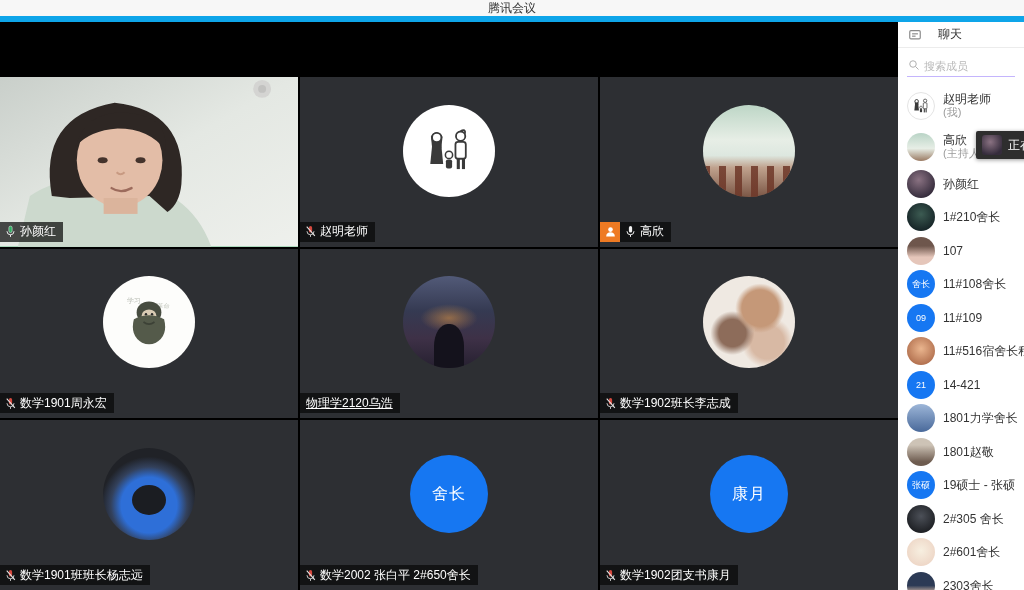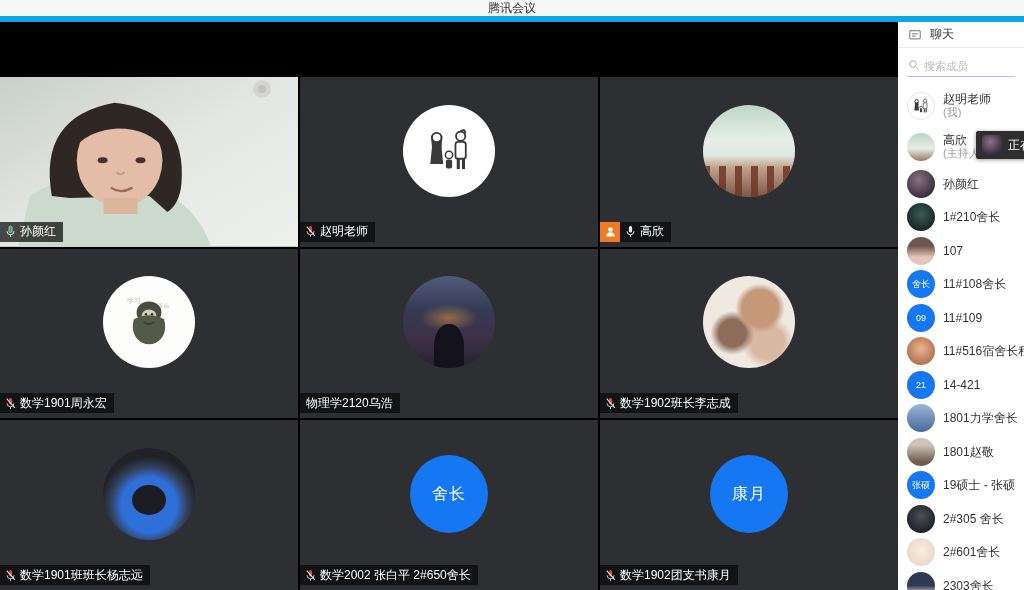--- a/index.html
+++ b/index.html
@@ -26,30 +26,30 @@
   .av-night-bg::before { content:""; position:absolute; left:18%; top:30%; width:64%; height:30%; background:radial-gradient(ellipse, rgba(222,150,70,.55), rgba(0,0,0,0) 70%); }
   .av-night-bg::after { content:""; position:absolute; left:50%; bottom:-4px; transform:translateX(-50%); width:30px; height:48px; background:#14121c; border-radius:46% 46% 0 0; }
   .av-cat-bg { background:radial-gradient(circle at 62% 35%, #c59878 0 22%, rgba(0,0,0,0) 30%),radial-gradient(circle at 32% 62%, #8d6c5a 0 16%, rgba(0,0,0,0) 26%),radial-gradient(circle at 70% 72%, #d8b9a4 0 18%, rgba(0,0,0,0) 28%),#efe9e2; }
   .av-hoodie-bg { background:radial-gradient(circle at 50% 62%, #2e6fd8 0 38%, #33415c 52%, #202227 66%); }
   .av-hoodie-bg::after { content:""; position:absolute; left:50%; top:40%; transform:translateX(-50%); width:34px; height:30px; background:#1b1d22; border-radius:50%; }
 
   
   .tagrow { position:absolute; left:0; bottom:5px; display:flex; align-items:stretch; z-index:3; }
   .host-badge { width:20px; height:20px; background:#ee7a23; display:flex; align-items:center; justify-content:center; }
   .nametag { display:flex; align-items:center; gap:3px; background:rgba(8,8,8,.72); color:#fff; font-size:12px; padding:0 7px 0 3px; height:20px; white-space:nowrap; }
-  .nametag.nomic { padding-left:6px; }
+  .nametag.nomic { padding-left:6px;text-decoration:underline; }
 
   .micwrap { width:14px; height:14px; display:flex; align-items:center; justify-content:center; }
 
   
   .scene { width:100%; height:100%; }
 
   
   .panel { position:absolute; left:898px; top:22px; width:126px; height:568px; background:#fff; }
-  .panel-header { height:26px; display:flex; align-items:center; gap:8px; padding:0 10px; font-size:12px; color:#333; border-bottom:1px solid #ececec; }
+  .panel-header { height:26px; display:flex; align-items:center; gap:16px; padding:0 10px; font-size:12px; color:#333; border-bottom:1px solid #ececec; }
   .search-wrap { margin:8px 9px 2px 9px; position:relative; }
   .search-wrap input { width:100%; border:none; outline:none; border-bottom:1px solid #c4b5fd; font-size:11px; padding:3px 2px 4px 17px; color:#333; font-family:inherit; }
   .search-wrap input::placeholder { color:#b8b8b8; }
   .search-icon { position:absolute; left:1px; top:3px; }
 
   .members { padding:6px 0 0 9px; }
   .member { display:flex; align-items:center; gap:8px; height:33.5px; cursor:default; }
   .member.twolines { height:41px; }
   .mavatar { width:28px; height:28px; border-radius:50%; flex:0 0 28px; overflow:hidden; position:relative; display:flex; align-items:center; justify-content:center; }
   .mavatar.blue { background:#1677f2; color:#fff; font-size:9px; letter-spacing:0; }

